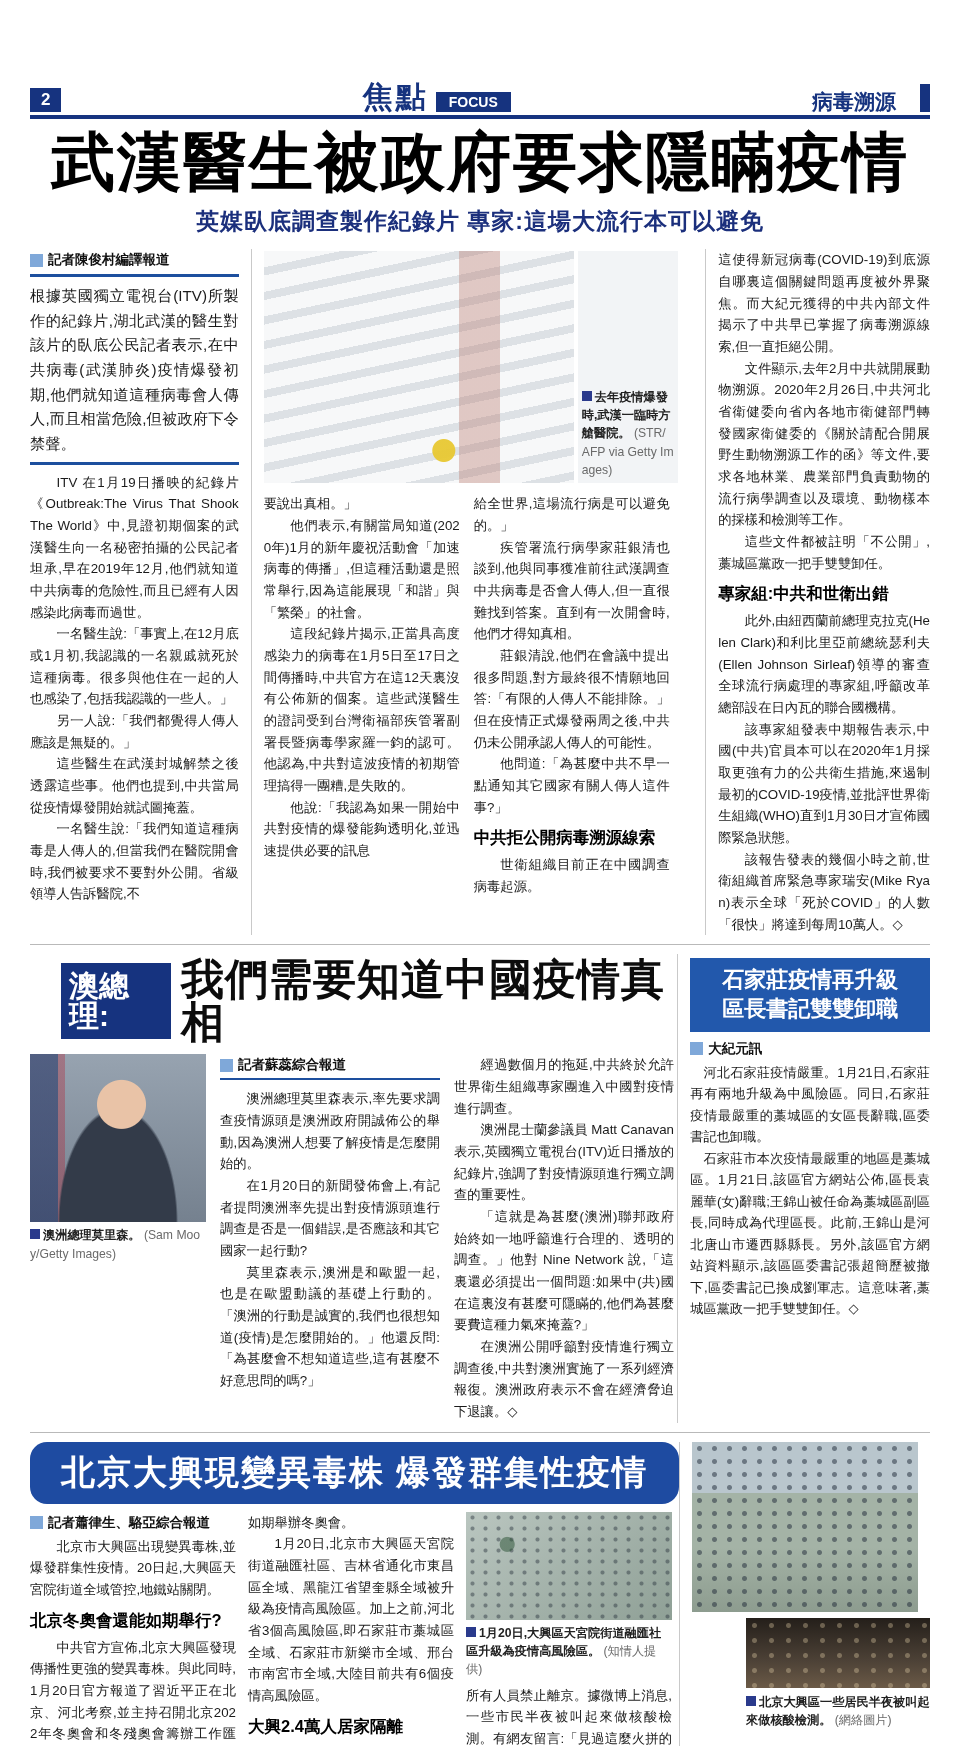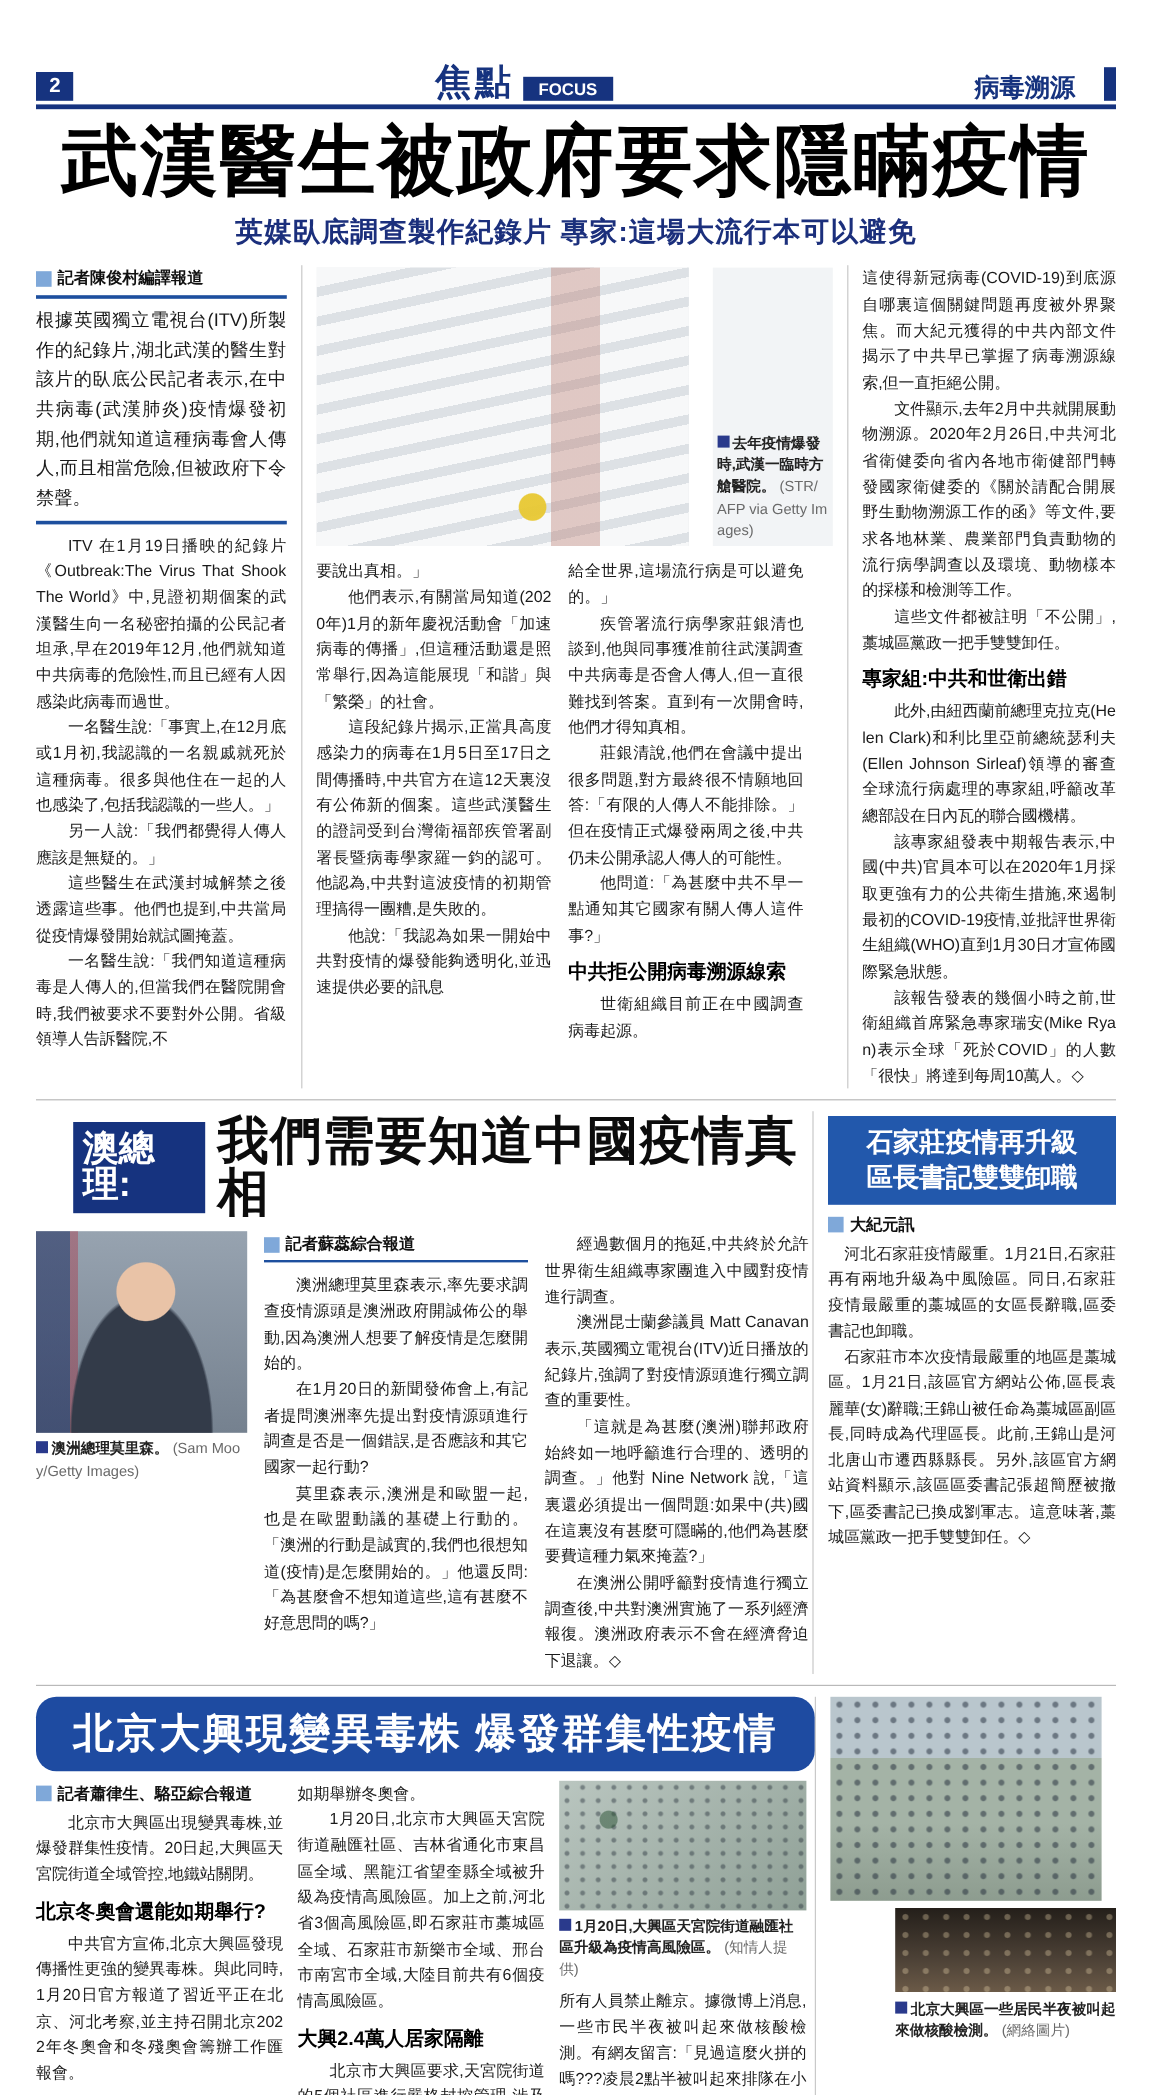--- a/index.html
+++ b/index.html
@@ -4,21 +4,21 @@
 <style>
   html,body{margin:0;padding:0;background:#ffffff;}
   .page{position:relative;width:960px;height:1746px;background:#fff;overflow:hidden;
         font-family:"Liberation Sans","DejaVu Sans",sans-serif;color:#1a1a1a;}
   .inner{margin:0 30px;}
 
   
   .masthead{margin-top:54px;display:flex;align-items:flex-end;justify-content:space-between;
             border-bottom:4px solid #16337f;padding-bottom:3px;}
   .pagenum{background:#16337f;color:#fff;font-weight:bold;font-size:17px;padding:2px 11px;}
-  .mh-center{display:flex;align-items:flex-end;gap:7px;}
+  .mh-center{display:flex;align-items:flex-end;gap:7px;margin-top:28px;}
   .mh-zh{font-size:30px;font-weight:900;color:#16337f;letter-spacing:3px;line-height:1;}
   .mh-en{background:#16337f;color:#fff;font-weight:bold;font-size:14px;padding:3px 13px;line-height:1;}
   .mh-right{display:flex;align-items:flex-end;gap:24px;}
   .mh-tag{font-size:21px;font-weight:800;color:#16337f;line-height:1;}
   .mh-bar{width:10px;height:28px;background:#16337f;}
 
   
   .headline{margin:10px 0 0;text-align:center;font-size:64px;font-weight:900;color:#000000;
             letter-spacing:2px;line-height:1.05;}
   .subheadline{margin:10px 0 12px;text-align:center;font-size:23px;font-weight:800;color:#1b2f7c;letter-spacing:1px;}
@@ -34,21 +34,21 @@
   .cap{font-size:12.2px;line-height:1.5;font-weight:700;color:#222;word-break:break-all;}
   .cap .credit{color:#6a6a6a;font-weight:400;}
   .capsq{display:inline-block;width:10px;height:10px;background:#2a3a8c;margin-right:3px;}
   .hsep{height:1px;background:#b9b9b9;margin:9px 0;}
 
   
   .a1cols{display:flex;}
   .a1c1{width:210px;padding-right:12px;}
   .a1mid{width:432px;padding:0 12px;border-left:1px solid #c9c9c9;border-right:1px solid #c9c9c9;}
   .a1c4{width:213px;padding-left:12px;}
-  .a1photo{display:flex;gap:20px;margin:2px 0 10px;}
+  .a1photo{display:flex;gap:4px;margin:2px 0 10px;}
   .ph{flex:0 0 auto;}
   .ph-hospital{width:310px;height:232px;
      background:
        radial-gradient(circle at 58% 86%, rgba(232,200,50,.95) 0 11px, rgba(232,200,50,0) 12px),
        linear-gradient(90deg, rgba(0,0,0,0) 0 63%, rgba(186,122,110,.38) 63% 76%, rgba(0,0,0,0) 76%),
        repeating-linear-gradient(168deg,#f7f8f9 0 16px,#dde1e5 16px 24px),
        linear-gradient(#eceef0,#d8dbde);}
   .a1cap{width:92px;display:flex;align-items:flex-end;background:#f2f4f6;padding:4px;}
   .a1midcols{display:flex;gap:14px;}
   .a1mc{width:196px;}

